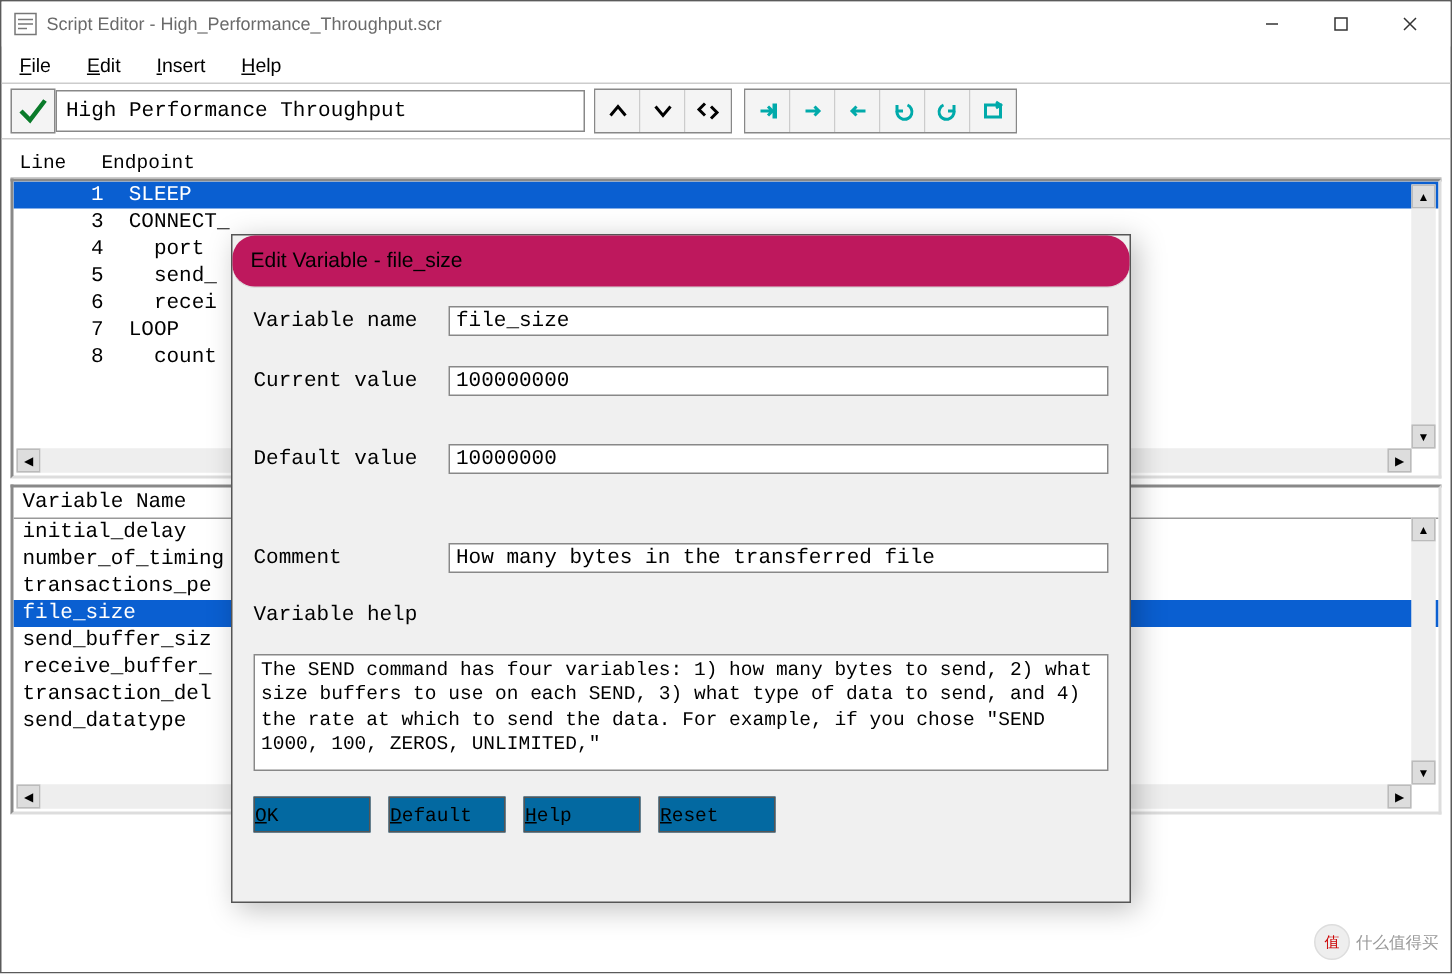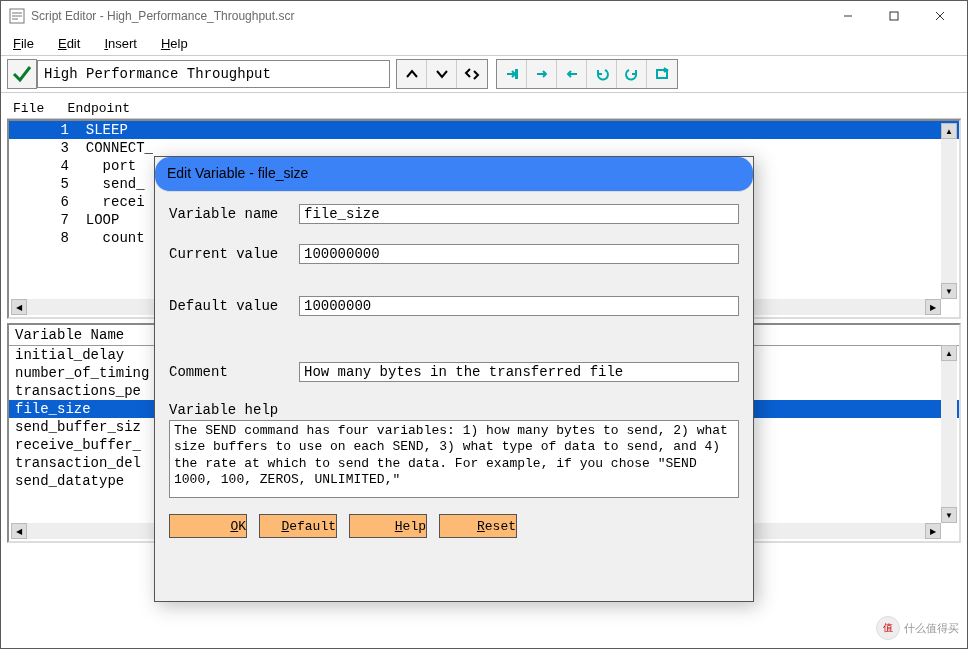--- a/index.html
+++ b/index.html
@@ -28,28 +28,28 @@
   .row { font-family: Liberation Mono, monospace; font-size: 14px; white-space: pre; padding: 1px 18px; }
   .hl { background: #0a5fd1; color: #fff; }
   .scroll-v { position: absolute; top: 2px; right: 2px; bottom: 18px; width: 16px; background: #eee; display:flex; flex-direction:column; }
   .scroll-h { position: absolute; left: 2px; right: 18px; bottom: 2px; height: 16px; background: #eee; display:flex; }
   .scroll-btn { width:16px; height:16px; background:#ddd; display:flex; align-items:center; justify-content:center; font-size:8px; border:1px solid #bbb;}
   .scroll-track { flex:1; background:#eee; }
   .var-pane { height: 220px; margin-top:4px; }
   .var-header { font-family: "Courier New", monospace; font-size:14px; padding: 2px 6px; border-bottom:1px solid #999; white-space:pre; }
   .var-row { font-family:"Courier New",monospace; font-size:14px; white-space:pre; padding:1px 6px; }
   .dialog { position: absolute; left: 153px; top: 155px; width: 600px; height: 446px; background: #f0f0f0; border: 1px solid #555; box-shadow: 4px 4px 18px rgba(0,0,0,.25); }
-  .dialog-title { font-size: 14px; padding: 8px 12px 10px 12px; background:#3b82f6; border-bottom:1px solid #ddd;border-radius:15px; }
+  .dialog-title { font-size: 14px; padding: 8px 12px 10px 12px; background:#be185d; border-bottom:1px solid #ddd;border-radius:15px; }
   .dialog-body { padding: 12px 14px; font-family:"Courier New",monospace; font-size:14px; }
   .form-row { display:flex; align-items:center; margin-bottom: 20px; }
   .form-row label { width: 130px; }
   .form-row input { flex:1; font-family:"Courier New",monospace; font-size:14px; padding:1px 4px; border:1px solid #888; background:#fff; }
   .help-box { width:100%; height:78px; font-family:"Courier New",monospace; font-size:13px; padding:2px 4px; border:1px solid #888; background:#fff; resize:none; overflow-y:scroll; line-height:1.25; }
   .btn-row { display:flex; gap:12px; margin-top:12px; }
-  .btn { width:78px; height:24px; border:1px solid #555; background:#fdba74; font-family:"Courier New",monospace; font-size:13px; display:flex; align-items:center; justify-content:flex-end; }
+  .btn { width:78px; height:24px; border:1px solid #555; background:#0369a1; font-family:"Courier New",monospace; font-size:13px; display:flex; align-items:center; justify-content:flex-start; }
   .btn .ul:first-letter { text-decoration:underline; }
   .watermark { position:absolute; right:8px; bottom:8px; font-size:11px; color:#999; font-family:sans-serif; display:flex; align-items:center; gap:4px;}
   .watermark-circle { width:24px; height:24px; border-radius:50%; background:#eee; display:flex; align-items:center; justify-content:center; font-size:10px; color:#c00; border:1px solid #ddd;}
 </style>
 </head>
 <body>
 
 <div class="window">
 
   <div class="titlebar">
@@ -146,21 +146,21 @@
           <svg width="16" height="16">
             <rect x="3" y="4" width="10" height="8" fill="none" stroke="#0aa" stroke-width="2"></rect>
             <path d="M10 2 L13 4 L10 6" fill="none" stroke="#0aa" stroke-width="2"></path>
           </svg>
         </div>
     </div>
   </div>
   <div class="divider"></div>
 
   <div class="content">
-    <div class="pane-header">File   Endpoint</div>
+    <div class="pane-header">Line   Endpoint</div>
     <div class="divider"></div>
     <div class="pane script-pane">
       <div id="script-rows">
           <div class="row hl">    1  SLEEP</div>
           <div class="row">    3  CONNECT_</div>
           <div class="row">    4    port</div>
           <div class="row">    5    send_</div>
           <div class="row">    6    recei</div>
           <div class="row">    7  LOOP</div>
           <div class="row">    8    count                                                            rds (100)</div>
@@ -214,21 +214,21 @@
         <input value="100000000" style="">
       </div>
       <div class="form-row" style="margin-bottom:46px;">
         <label>Default value</label>
         <input value="10000000" style="">
       </div>
       <div class="form-row">
         <label>Comment</label>
         <input value="How many bytes in the transferred file" style="">
       </div>
-      <div style="margin-bottom:2px;">Variable help</div>
+      <div style="margin-bottom:18px;">Variable help</div>
       <textarea class="help-box" readonly="" style="">The SEND command has four variables: 1) how many bytes to send, 2) what size buffers to use on each SEND, 3) what type of data to send, and 4) the rate at which to send the data. For example, if you chose "SEND 1000, 100, ZEROS, UNLIMITED,"</textarea>
       <div class="btn-row">
         <div class="btn">
             <span class="ul">OK</span>
           </div>
         <div class="btn">
             <span class="ul">Default</span>
           </div>
         <div class="btn">
             <span class="ul">Help</span>

